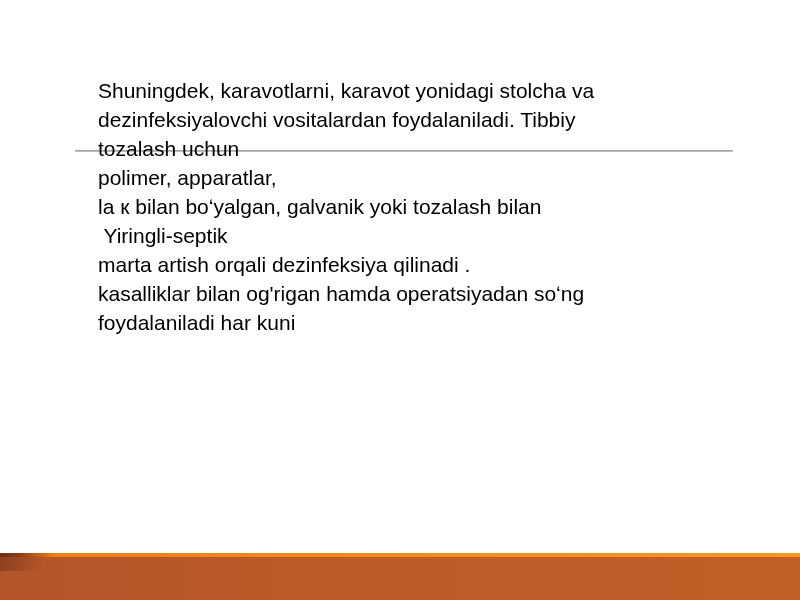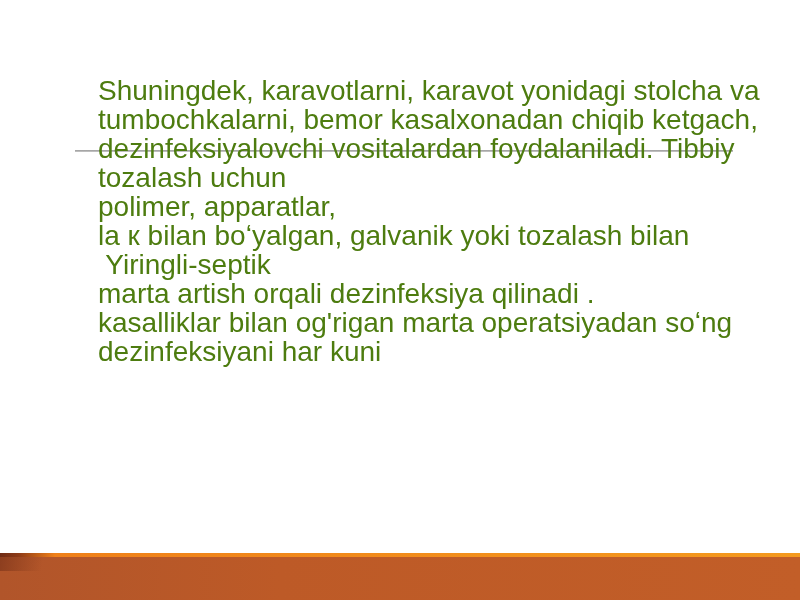--- a/index.html
+++ b/index.html
@@ -25,22 +25,22 @@
       background: linear-gradient(to bottom, #9b9b9b, #c9c9c9);
       box-shadow: 0 1px 0 rgba(255,255,255,0.9);
       z-index: 1;
     }
     .body-text {
       position: absolute;
       left: 98px;
       top: 76px;
       width: 640px;
       z-index: 2;
-      color: #4d7c0f;
-      font-size: 28px;
+      color: #000000;
+      font-size: 21px;
       line-height: 29px;
       letter-spacing: 0px;
     }
     .text-line {
       white-space: pre;   
       height: 29px;
     }
     
     .footer-accent-line {
       position: absolute;
@@ -75,29 +75,28 @@
   </style>
 </head>
 <body>
 
 <div class="slide">
 
   <div class="divider"></div>
 
   <div class="body-text">
     <div class="text-line">Shuningdek, karavotlarni, karavot yonidagi stolcha va</div>
-    <div class="text-line">tumbochkalarni, bemor kasalxonadan chiqib ketgach,</div>
     <div class="text-line">dezinfeksiyalovchi vositalardan foydalaniladi. Tibbiy</div>
     <div class="text-line">tozalash uchun</div>
     <div class="text-line">polimer, apparatlar,</div>
     <div class="text-line">la к bilan boʻyalgan, galvanik yoki tozalash bilan</div>
     <div class="text-line"> Yiringli-septik</div>
     <div class="text-line">marta artish orqali dezinfeksiya qilinadi .</div>
-    <div class="text-line">kasalliklar bilan og'rigan marta operatsiyadan soʻng</div>
-    <div class="text-line">dezinfeksiyani har kuni</div>
+    <div class="text-line">kasalliklar bilan og'rigan hamda operatsiyadan soʻng</div>
+    <div class="text-line">foydalaniladi har kuni</div>
   </div>
 
   <div class="footer-accent-line"></div>
 
   <div class="footer-band">
     <div class="footer-corner-accent"></div>
   </div>
 
 </div>
 

